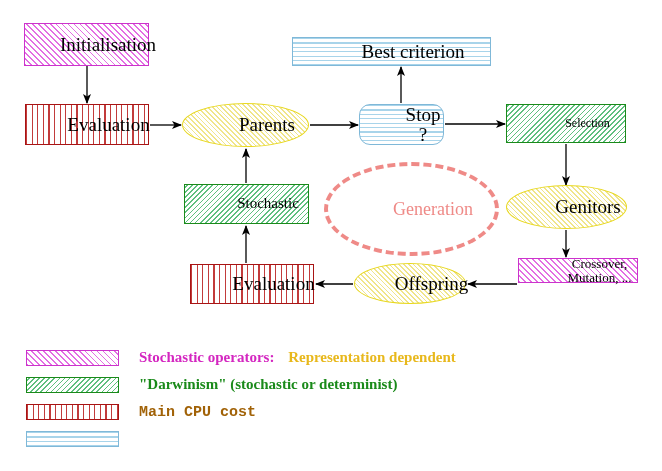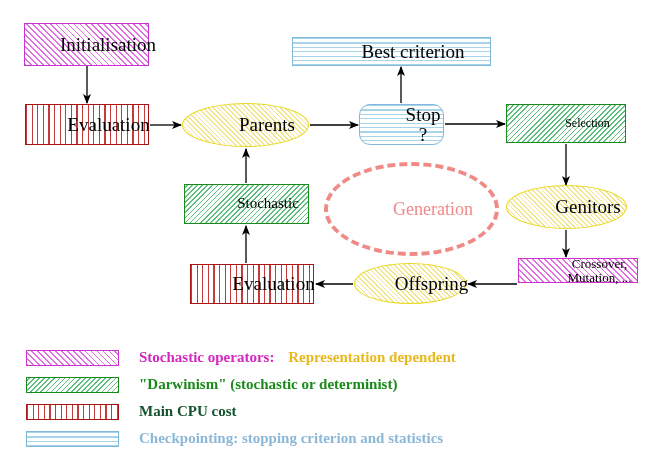--- a/index.html
+++ b/index.html
@@ -243,26 +243,23 @@
     <div class="legend-row">
       <div class="legend-swatch fill-green"></div>
       <div class="legend-text">
         <span style="color:#1a8a1a;">"Darwinism" (stochastic or determinist)</span>
       </div>
     </div>
 
     <div class="legend-row">
       <div class="legend-swatch fill-red"></div>
       <div class="legend-text">
-        <span style="color:#14532d;">Main CPU cost</span>
+        <span style="color:#a16207;font-family:Liberation Mono, monospace;">Main CPU cost</span>
       </div>
     </div>
 
     <div class="legend-row">
       <div class="legend-swatch fill-blue"></div>
-      <div class="legend-text">
-        <span style="color:#8cb8d8;">Checkpointing: stopping criterion and statistics</span>
-      </div>
     </div>
 
   </div>
 
 </div>
 
 </body></html>

